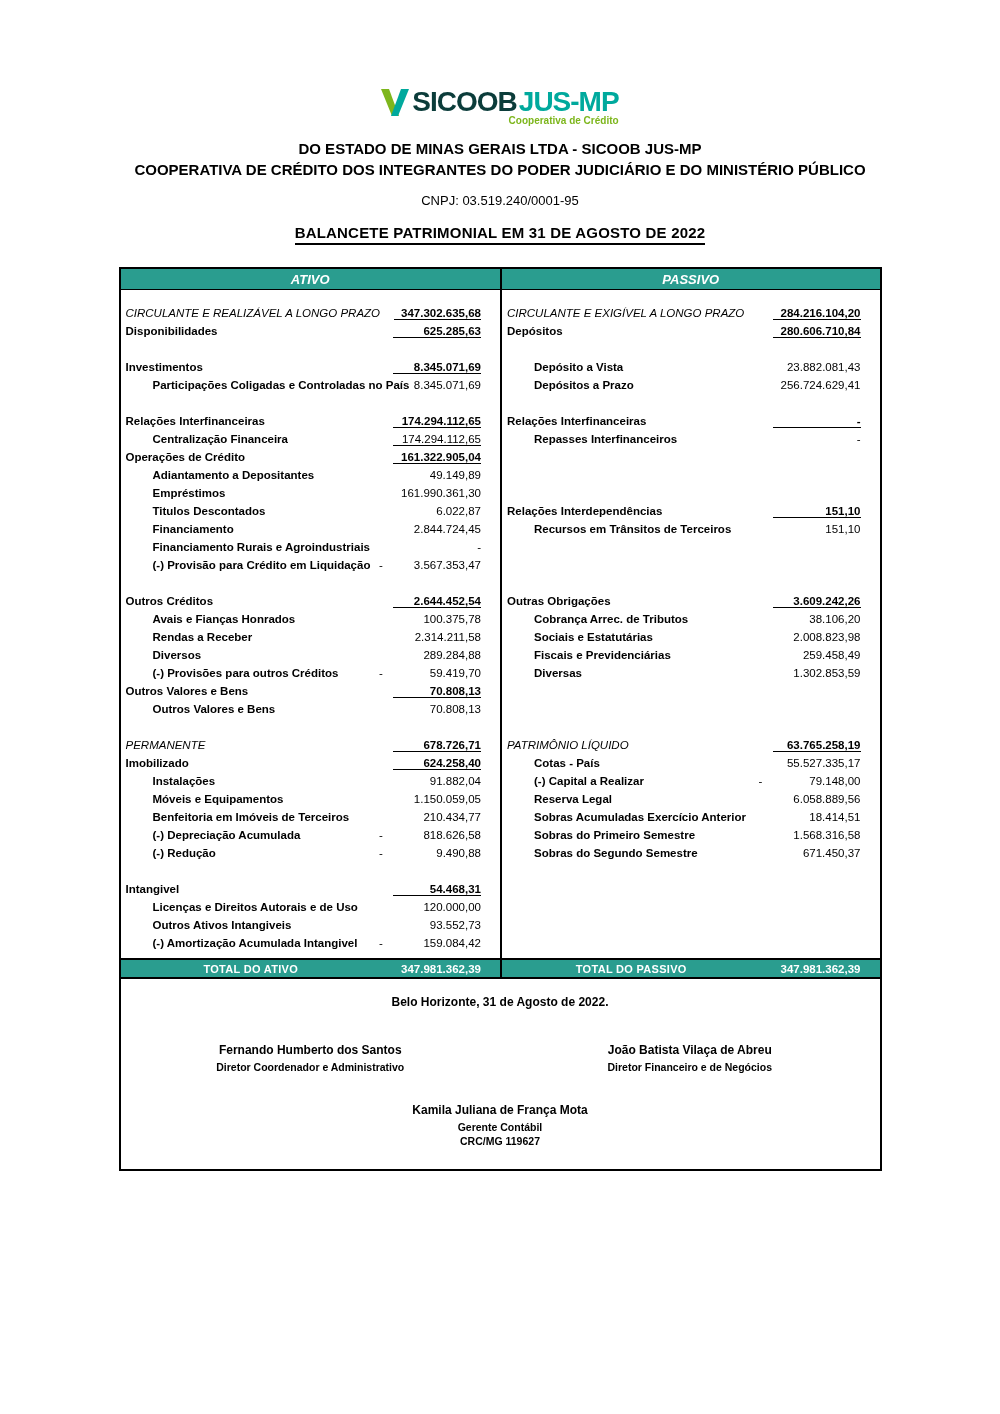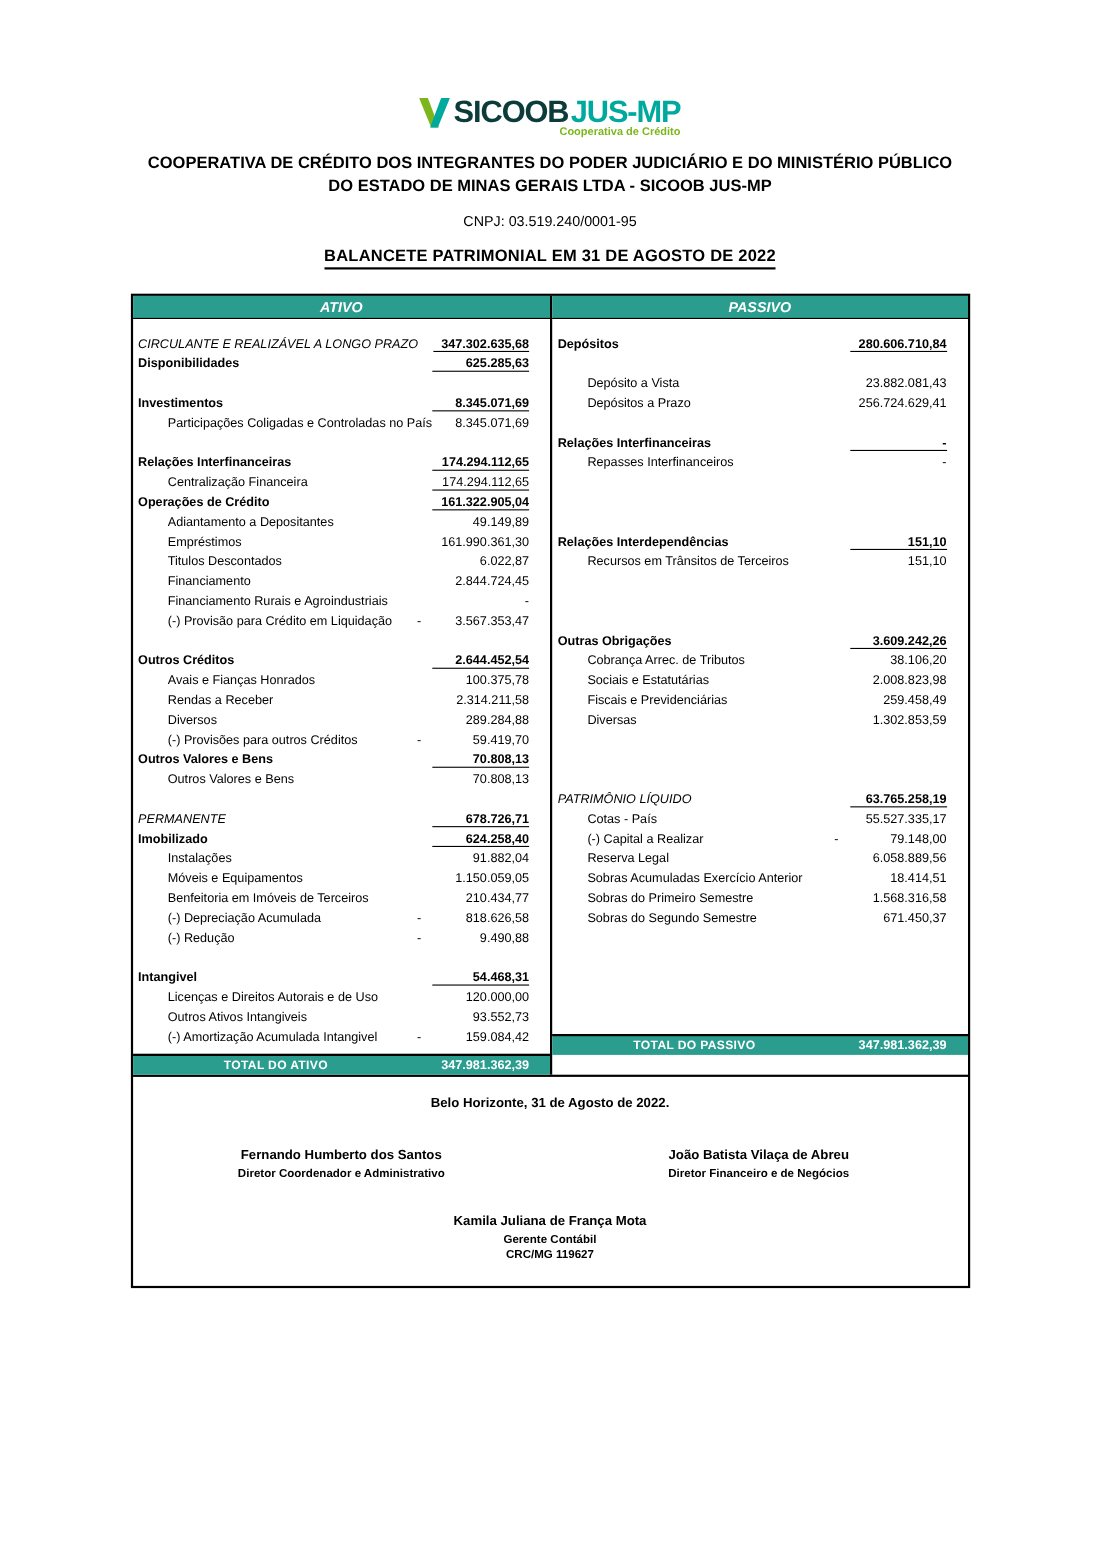--- a/index.html
+++ b/index.html
@@ -36,21 +36,21 @@
   .cols{display:flex;}
   .col{width:50%;display:flex;flex-direction:column;}
   .col + .col{border-left:2px solid #000;}
   .col-header{
     background:var(--teal);color:#fff;text-align:center;
     font-size:13px;font-weight:bold;font-style:italic;
     height:21px;line-height:21px;border-bottom:1.5px solid #000;
   }
   .rows{padding:14px 0 6px;}
   .row{display:flex;align-items:center;height:18px;font-size:11.5px;padding:0 19px 0 5px;}
-  .row .lbl{flex:1;white-space:nowrap;}
+  .row .lbl{flex:1;white-space:nowrap;font-weight:bold;}
   .row.section .lbl{font-weight:normal;font-style:italic;}
   .row.section .val{font-weight:bold;}
   .row.group .lbl{font-weight:bold;}
   .row.group .val{font-weight:bold;}
   .row.detail .lbl{padding-left:27px;}
   .row .minus{width:14px;text-align:left;}
   .row .val{width:88px;text-align:right;}
   .row .val.u{border-bottom:1px solid #000;}
   .total-row{
     display:flex;align-items:center;height:19px;background:var(--teal);
@@ -84,22 +84,22 @@
       <div class="logo-text">
         <div class="logo-line">
           <span class="brand">SICOOB</span>
           <span class="suffix">JUS-MP</span>
         </div>
         <div class="tagline">Cooperativa de Crédito</div>
       </div>
     </div>
 
     <div class="title-block">
+      <div>DO ESTADO DE MINAS GERAIS LTDA - SICOOB JUS-MP</div>
       <div>COOPERATIVA  DE CRÉDITO DOS INTEGRANTES DO PODER JUDICIÁRIO E DO MINISTÉRIO PÚBLICO</div>
-      <div>DO ESTADO DE MINAS GERAIS LTDA - SICOOB JUS-MP</div>
     </div>
     <div class="cnpj">CNPJ: 03.519.240/0001-95</div>
     <div>
       <span class="statement-title">BALANCETE PATRIMONIAL EM 31 DE AGOSTO DE 2022</span>
     </div>
   </div>
 
   <div class="table-outer">
     <div class="cols">
 
@@ -269,20 +269,25 @@
           </div>
         <div class="total-row">
           <span class="total-label">TOTAL DO ATIVO</span>
           <span class="total-value">347.981.362,39</span>
         </div>
       </div>
 
       <div class="col">
         <div class="col-header">PASSIVO</div>
         <div class="rows" id="passivo-rows">
+            <div class="row section">
+              <span class="lbl">CIRCULANTE E EXIGÍVEL A LONGO PRAZO</span>
+              <span class="minus"></span>
+              <span class="val u">284.216.104,20</span>
+            </div>
             <div class="row group">
               <span class="lbl">Depósitos</span>
               <span class="minus"></span>
               <span class="val u">280.606.710,84</span>
             </div>
             <div class="row blank"></div>
             <div class="row detail">
               <span class="lbl">Depósito a Vista</span>
               <span class="minus"></span>
               <span class="val">23.882.081,43</span>

